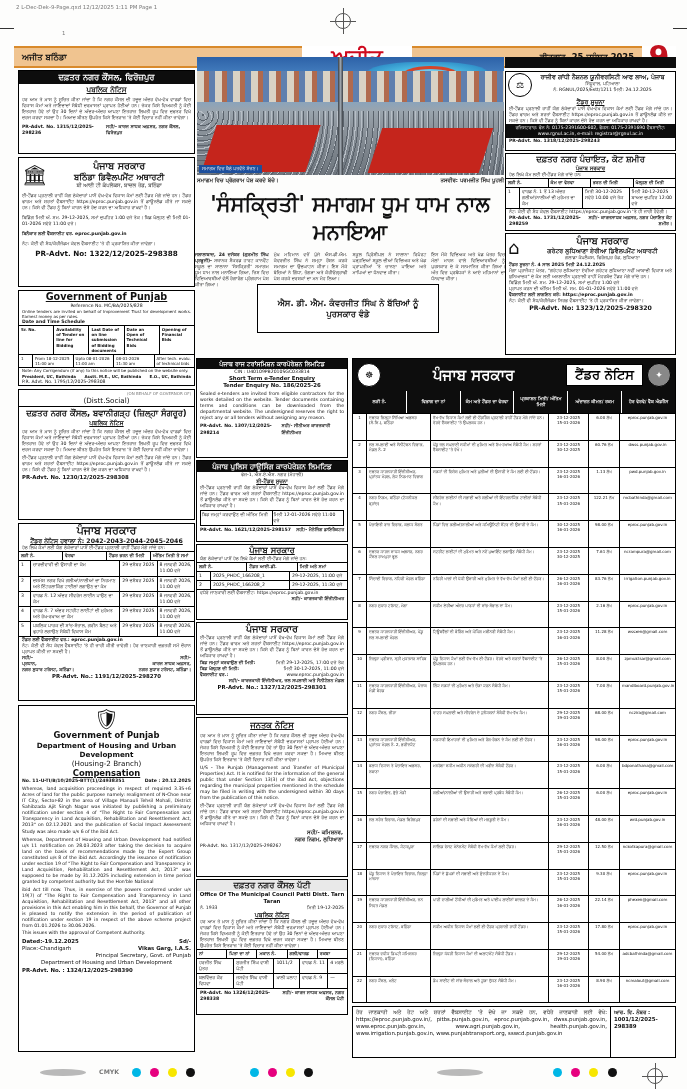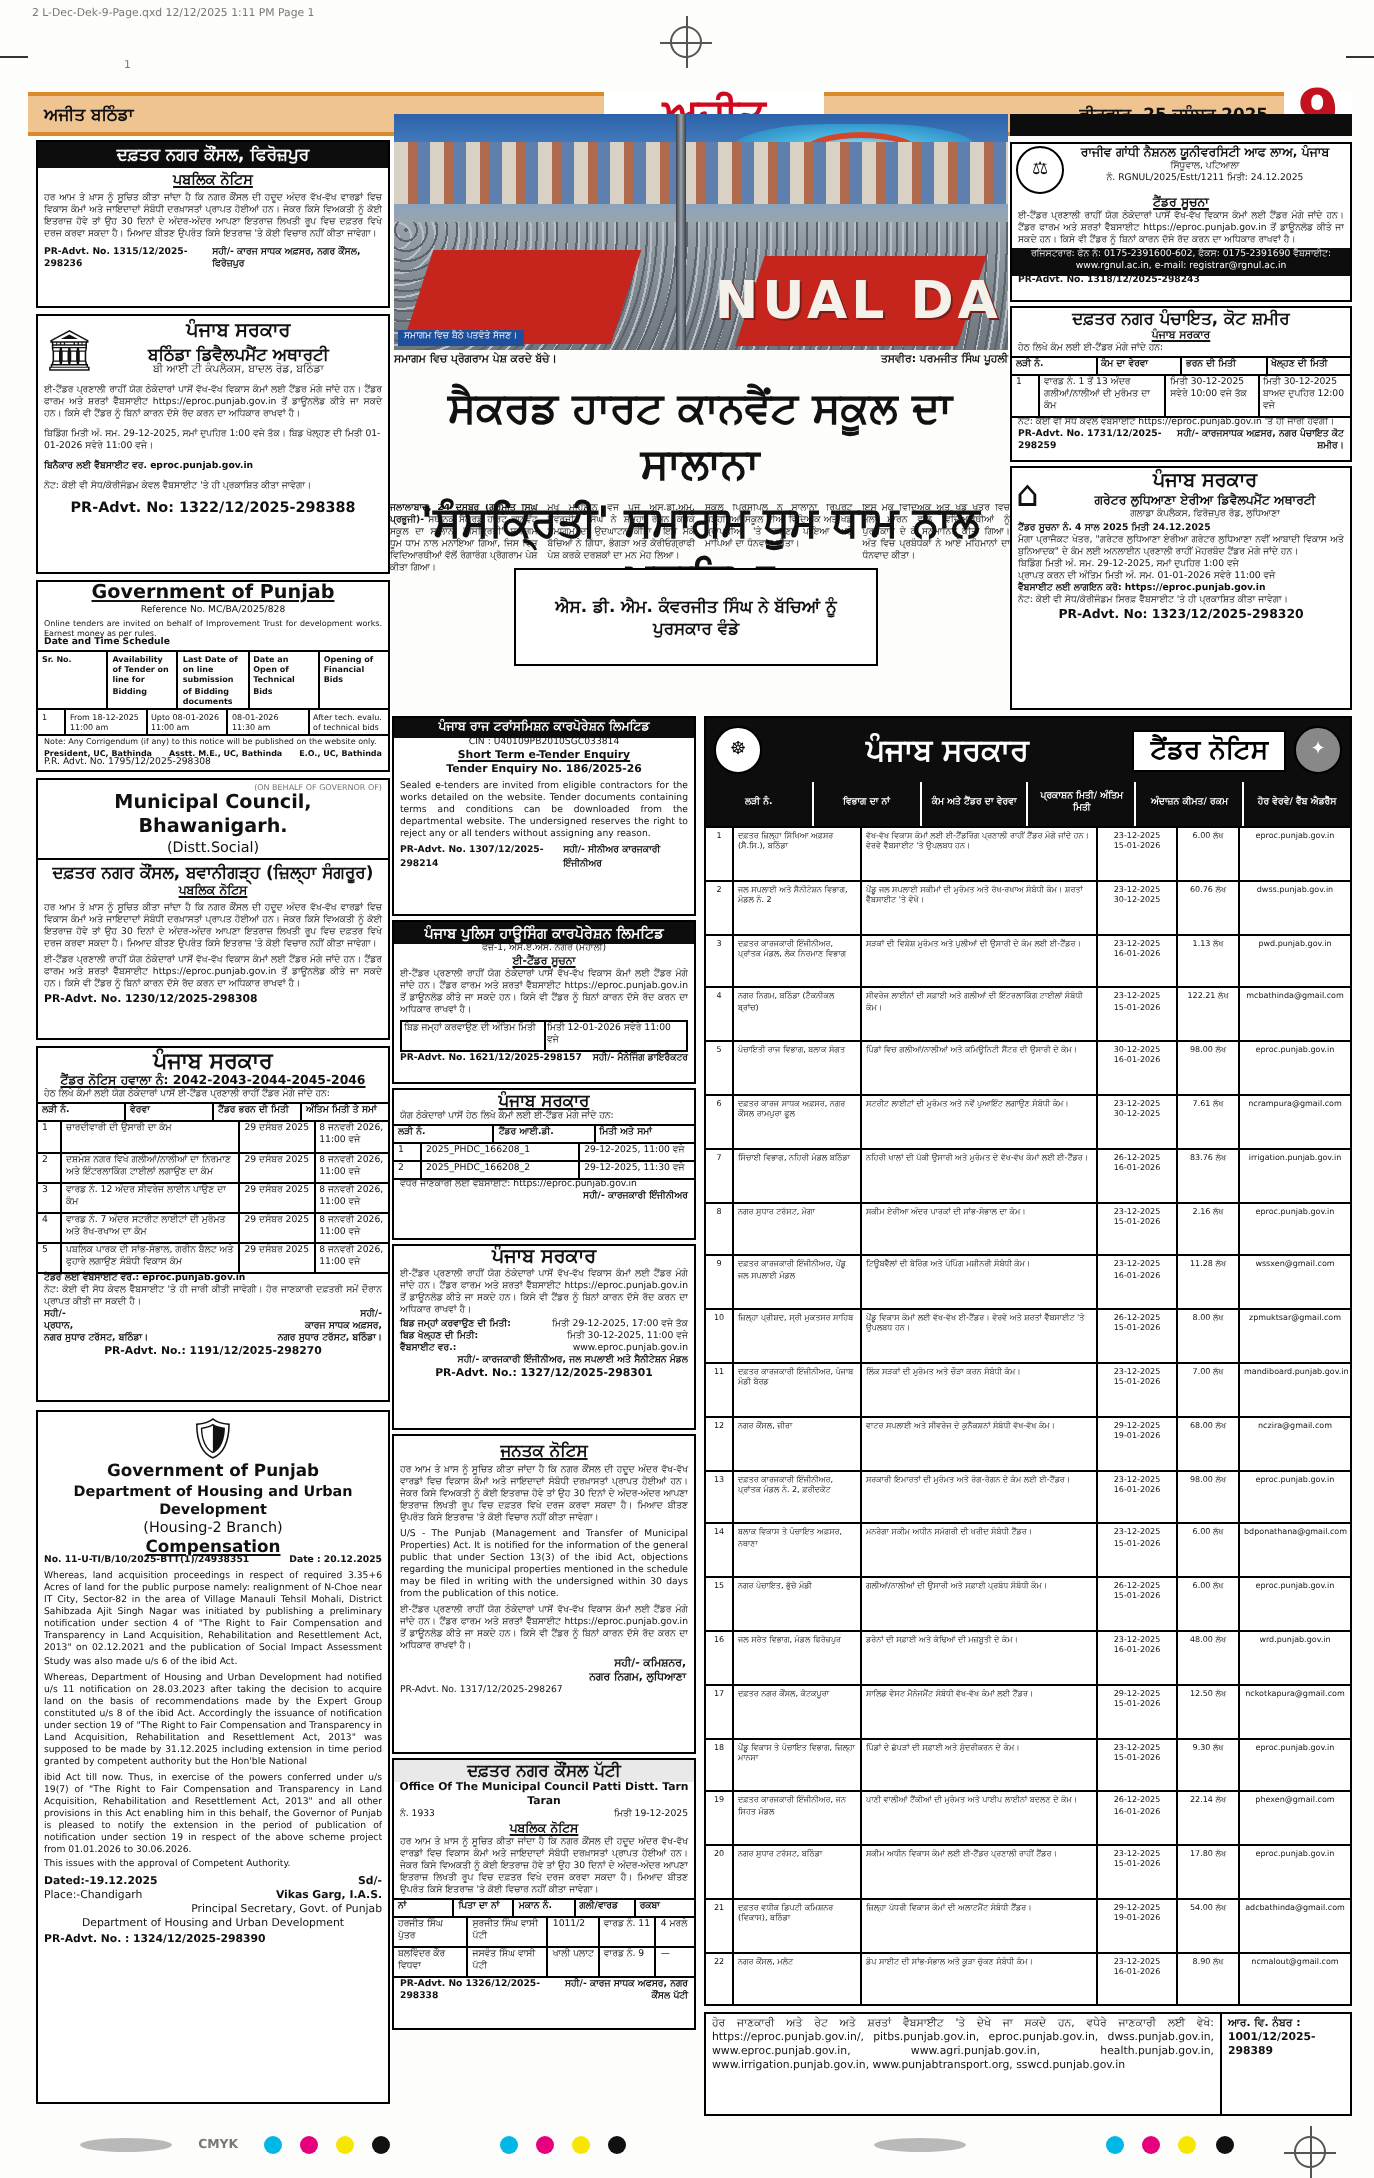--- a/index.html
+++ b/index.html
@@ -150,21 +150,20 @@
     <div class="row t3 b" style="justify-content:space-between;padding:0 3px;">
         <span>President, UC, Bathinda</span>
         <span>Asstt. M.E., UC, Bathinda</span>
         <span>E.O., UC, Bathinda</span>
       </div>
     <div class="t4" style="padding:0 3px;">P.R. Advt. No. 1795/12/2025-298308</div>
   </div>
 
   <div class="nbox" style="left:18px;top:389px;width:177px;height:131px;">
     <div class="r t3 gray" style="padding:1px 3px 0;">(ON BEHALF OF GOVERNOR OF)</div>
-    <div class="c t9 b">Municipal Council, Bhawanigarh.</div>
     <div class="c t7">(Distt.Social)</div>
     <div class="c t8 b sep" style="margin-top:1px;padding-top:1px;">ਦਫ਼ਤਰ ਨਗਰ ਕੌਂਸਲ, ਬਵਾਨੀਗੜ੍ਹ (ਜ਼ਿਲ੍ਹਾ ਸੰਗਰੂਰ)</div>
     <div class="c t6 b u">ਪਬਲਿਕ ਨੋਟਿਸ</div>
     <div class="t4 j pad">ਹਰ ਆਮ ਤੇ ਖ਼ਾਸ ਨੂੰ ਸੂਚਿਤ ਕੀਤਾ ਜਾਂਦਾ ਹੈ ਕਿ ਨਗਰ ਕੌਂਸਲ ਦੀ ਹਦੂਦ ਅੰਦਰ ਵੱਖ-ਵੱਖ ਵਾਰਡਾਂ ਵਿਚ ਵਿਕਾਸ ਕੰਮਾਂ ਅਤੇ ਜਾਇਦਾਦਾਂ ਸੰਬੰਧੀ ਦਰਖ਼ਾਸਤਾਂ ਪ੍ਰਾਪਤ ਹੋਈਆਂ ਹਨ। ਜੇਕਰ ਕਿਸੇ ਵਿਅਕਤੀ ਨੂੰ ਕੋਈ ਇਤਰਾਜ਼ ਹੋਵੇ ਤਾਂ ਉਹ 30 ਦਿਨਾਂ ਦੇ ਅੰਦਰ-ਅੰਦਰ ਆਪਣਾ ਇਤਰਾਜ਼ ਲਿਖਤੀ ਰੂਪ ਵਿਚ ਦਫ਼ਤਰ ਵਿਖੇ ਦਰਜ ਕਰਵਾ ਸਕਦਾ ਹੈ। ਮਿਆਦ ਬੀਤਣ ਉਪਰੰਤ ਕਿਸੇ ਇਤਰਾਜ਼ 'ਤੇ ਕੋਈ ਵਿਚਾਰ ਨਹੀਂ ਕੀਤਾ ਜਾਵੇਗਾ।</div>
     <div class="t4 j" style="padding:0 3px;">ਈ-ਟੈਂਡਰ ਪ੍ਰਣਾਲੀ ਰਾਹੀਂ ਯੋਗ ਠੇਕੇਦਾਰਾਂ ਪਾਸੋਂ ਵੱਖ-ਵੱਖ ਵਿਕਾਸ ਕੰਮਾਂ ਲਈ ਟੈਂਡਰ ਮੰਗੇ ਜਾਂਦੇ ਹਨ। ਟੈਂਡਰ ਫਾਰਮ ਅਤੇ ਸ਼ਰਤਾਂ ਵੈੱਬਸਾਈਟ https://eproc.punjab.gov.in ਤੋਂ ਡਾਊਨਲੋਡ ਕੀਤੇ ਜਾ ਸਕਦੇ ਹਨ। ਕਿਸੇ ਵੀ ਟੈਂਡਰ ਨੂੰ ਬਿਨਾਂ ਕਾਰਨ ਦੱਸੇ ਰੱਦ ਕਰਨ ਦਾ ਅਧਿਕਾਰ ਰਾਖਵਾਂ ਹੈ।</div>
     <div class="t5 b" style="padding:1px 3px;">PR-Advt. No. 1230/12/2025-298308</div>
   </div>
 
   <div class="nbox" style="left:18px;top:523px;width:177px;height:178px;">
     <div class="c t11 b">ਪੰਜਾਬ ਸਰਕਾਰ</div>
@@ -253,30 +252,28 @@
   </div>
 
   <div class="photo" style="left:197px;top:57px;width:307px;height:118px;">
     <div class="screen" style="left:55%;top:4%;width:40%;height:26%;"></div>
     <div class="ribbon" style="left:66%;top:8%;width:18%;height:14%;"></div>
     <div class="stage"></div>
     <div class="crowd"></div>
     <div class="carpet" style="left:4%;top:58%;width:34%;height:40%;"></div>
     <div class="carpet" style="left:58%;top:60%;width:36%;height:38%;"></div>
     <div class="pole" style="left:46%;top:0;height:100%;"></div>
-    <div class="annual" style="right:1%;bottom:8%;">NUAL DA</div>
     <div class="bluechip t4" style="left:2px;bottom:2px;padding:1px 3px;">ਸਮਾਗਮ ਵਿਚ ਬੈਠੇ ਪਤਵੰਤੇ ਸੱਜਣ।</div>
   </div>
   <div class="abs row t5 b" style="left:197px;top:177px;width:307px;justify-content:space-between;">
     <span>ਸਮਾਗਮ ਵਿਚ ਪ੍ਰੋਗਰਾਮ ਪੇਸ਼ ਕਰਦੇ ਬੱਚੇ।</span>
     <span>ਤਸਵੀਰ: ਪਰਮਜੀਤ ਸਿੰਘ ਪੂਹਲੀ</span>
   </div>
 
   <div class="abs headline" style="left:195px;top:190px;width:310px;">
-    <div>ਸੈਕਰਡ ਹਾਰਟ ਕਾਨਵੈਂਟ ਸਕੂਲ ਦਾ ਸਾਲਾਨਾ</div>
     <div>'ਸੰਸਕ੍ਰਿਤੀ' ਸਮਾਗਮ ਧੂਮ ਧਾਮ ਨਾਲ ਮਨਾਇਆ</div>
   </div>
 
   <div class="abs" style="left:195px;top:252px;width:310px;height:104px;">
     <div class="cols t4 j" style="height:104px;overflow:hidden;">
       <div class="col">
         <span class="b">ਜਲਾਲਾਬਾਦ, 24 ਦਸੰਬਰ (ਗੁਰਮੀਤ ਸਿੰਘ ਪ੍ਰਭੂਜੀ)-</span>
         <span>ਸਥਾਨਕ ਸੈਕਰਡ ਹਾਰਟ ਕਾਨਵੈਂਟ ਸਕੂਲ ਦਾ ਸਾਲਾਨਾ 'ਸੰਸਕ੍ਰਿਤੀ' ਸਮਾਗਮ ਧੂਮ ਧਾਮ ਨਾਲ ਮਨਾਇਆ ਗਿਆ, ਜਿਸ ਵਿਚ ਵਿਦਿਆਰਥੀਆਂ ਵੱਲੋਂ ਰੰਗਾਰੰਗ ਪ੍ਰੋਗਰਾਮ ਪੇਸ਼ ਕੀਤਾ ਗਿਆ।</span>
       </div>
       <div class="col"><span>ਮੁੱਖ ਮਹਿਮਾਨ ਵਜੋਂ ਪੁੱਜੇ ਐਸ.ਡੀ.ਐਮ. ਕੰਵਰਜੀਤ ਸਿੰਘ ਨੇ ਸ਼ਮ੍ਹਾ ਰੌਸ਼ਨ ਕਰਕੇ ਸਮਾਗਮ ਦਾ ਉਦਘਾਟਨ ਕੀਤਾ। ਇਸ ਮੌਕੇ ਬੱਚਿਆਂ ਨੇ ਗਿੱਧਾ, ਭੰਗੜਾ ਅਤੇ ਕੋਰੀਓਗ੍ਰਾਫੀ ਪੇਸ਼ ਕਰਕੇ ਦਰਸ਼ਕਾਂ ਦਾ ਮਨ ਮੋਹ ਲਿਆ।</span></div>

